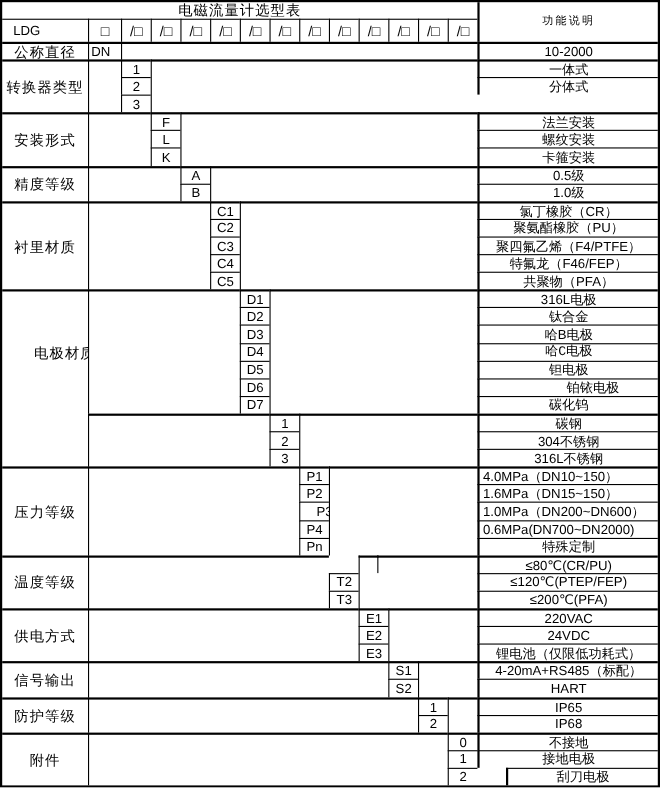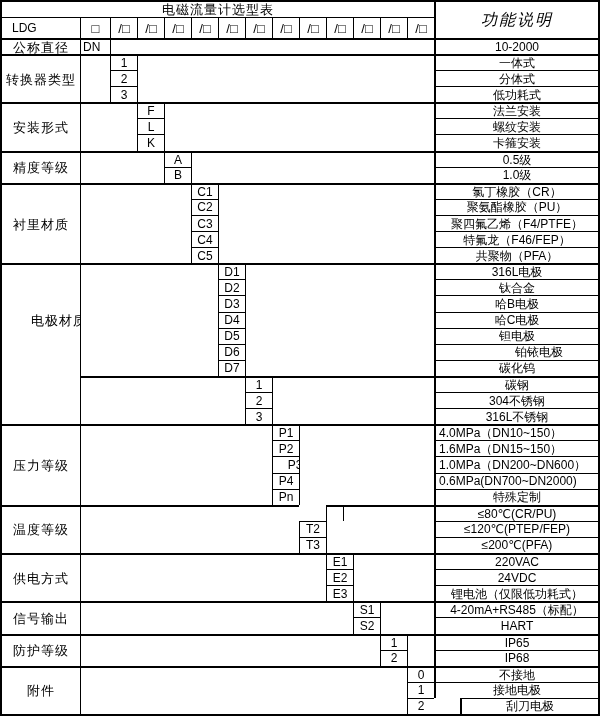--- a/index.html
+++ b/index.html
@@ -22,21 +22,21 @@
     min-width:0; min-height:0;
     box-sizing:border-box;
   }
   .bl  { border-left:1px solid #000; }
   .blk { border-left:2px solid #000; }
   .bt  { border-top:1px solid #000; }
   .btk { border-top:2px solid #000; }
   .fl  { justify-content:flex-start; padding-left:3px; }
   .lbl { font-size:13px; letter-spacing:1px; }
   .title { font-size:13px; letter-spacing:1px; }
-  .hdr { font-size:16px; letter-spacing:2px;font-style:italic; }
+  .hdr { font-size:10px; letter-spacing:2px; }
   .mono { font-family:Liberation Sans, sans-serif; }
   .boxtxt { font-size:13px; }
 </style>
 </head>
 <body>
 
 <div class="sheet" id="grid">
 
   <div class="c title" style="grid-column:1 / 15; grid-row:1;">电磁流量计选型表</div>
   <div class="c hdr blk" style="grid-column:15; grid-row:1 / 3;">功能说明</div>
@@ -61,21 +61,20 @@
     <div class="c bl bt boxtxt" style="grid-area: 2 / 13;">/□</div>
     <div class="c bl bt boxtxt" style="grid-area: 2 / 14;">/□</div>
     <div class="c btk lbl" style="grid-area: 4 / 1 / 7;">转换器类型</div>
     <div class="c bl btk" style="grid-area: 4 / 2 / 7 / 3;"></div>
     <div class="c bl btk" style="grid-area: 4 / 4 / 7 / 15;"></div>
     <div class="c bl mono btk" style="grid-area: 4 / 3;">1</div>
     <div class="c blk btk" style="grid-area: 4 / 15;">一体式</div>
     <div class="c bl mono bt" style="grid-area: 5 / 3;">2</div>
     <div class="c blk bt" style="grid-area: 5 / 15;">分体式</div>
     <div class="c bl mono bt" style="grid-area: 6 / 3;">3</div>
-    <div class="c blk bt" style="grid-area: 6 / 15;">低功耗式</div>
     <div class="c btk lbl" style="grid-area: 7 / 1 / 10;">安装形式</div>
     <div class="c bl btk" style="grid-area: 7 / 2 / 10 / 4;"></div>
     <div class="c bl btk" style="grid-area: 7 / 5 / 10 / 15;"></div>
     <div class="c bl mono btk" style="grid-area: 7 / 4;">F</div>
     <div class="c blk btk" style="grid-area: 7 / 15;">法兰安装</div>
     <div class="c bl mono bt" style="grid-area: 8 / 4;">L</div>
     <div class="c blk bt" style="grid-area: 8 / 15;">螺纹安装</div>
     <div class="c bl mono bt" style="grid-area: 9 / 4;">K</div>
     <div class="c blk bt" style="grid-area: 9 / 15;">卡箍安装</div>
     <div class="c btk lbl" style="grid-area: 10 / 1 / 12;">精度等级</div>
@@ -101,21 +100,21 @@
     <div class="c btk lbl" style="grid-area: 17 / 1 / 24; padding-left: 36px;">电极材质</div>
     <div class="c bl btk" style="grid-area: 17 / 2 / 24 / 7;"></div>
     <div class="c bl btk" style="grid-area: 17 / 8 / 24 / 15;"></div>
     <div class="c bl mono btk" style="grid-area: 17 / 7;">D1</div>
     <div class="c blk btk" style="grid-area: 17 / 15;">316L电极</div>
     <div class="c bl mono bt" style="grid-area: 18 / 7;">D2</div>
     <div class="c blk bt" style="grid-area: 18 / 15;">钛合金</div>
     <div class="c bl mono bt" style="grid-area: 19 / 7;">D3</div>
     <div class="c blk bt" style="grid-area: 19 / 15;">哈B电极</div>
     <div class="c bl mono bt" style="grid-area: 20 / 7;">D4</div>
-    <div class="c blk bt" style="grid-area: 20 / 15;">哈C电极</div>
+    <div class="c blk bt" style="grid-area: 20 / 15; font-family: Liberation Mono, monospace;">哈C电极</div>
     <div class="c bl mono bt" style="grid-area: 21 / 7;">D5</div>
     <div class="c blk bt" style="grid-area: 21 / 15;">钽电极</div>
     <div class="c bl mono bt" style="grid-area: 22 / 7;">D6</div>
     <div class="c blk bt" style="grid-area: 22 / 15; padding-left: 44px;">铂铱电极</div>
     <div class="c bl mono bt" style="grid-area: 23 / 7;">D7</div>
     <div class="c blk bt" style="grid-area: 23 / 15;">碳化钨</div>
     <div class="c bl btk" style="grid-area: 24 / 2 / 27 / 8;"></div>
     <div class="c bl btk" style="grid-area: 24 / 9 / 27 / 15;"></div>
     <div class="c bl mono btk" style="grid-area: 24 / 8;">1</div>
     <div class="c blk btk" style="grid-area: 24 / 15;">碳钢</div>

